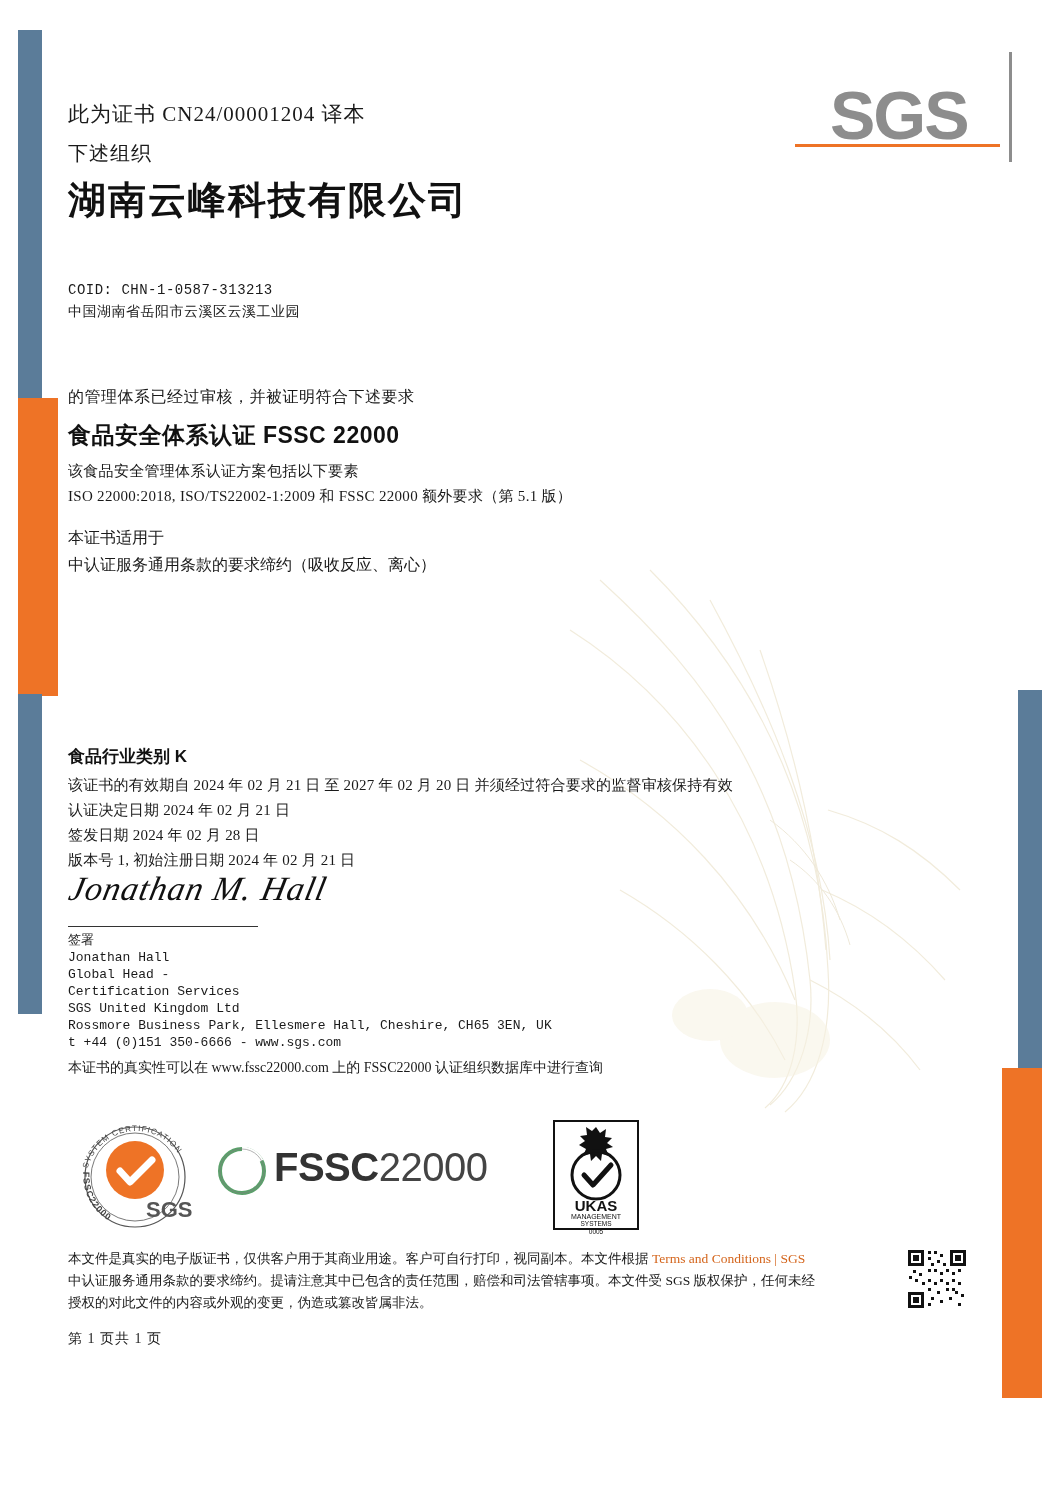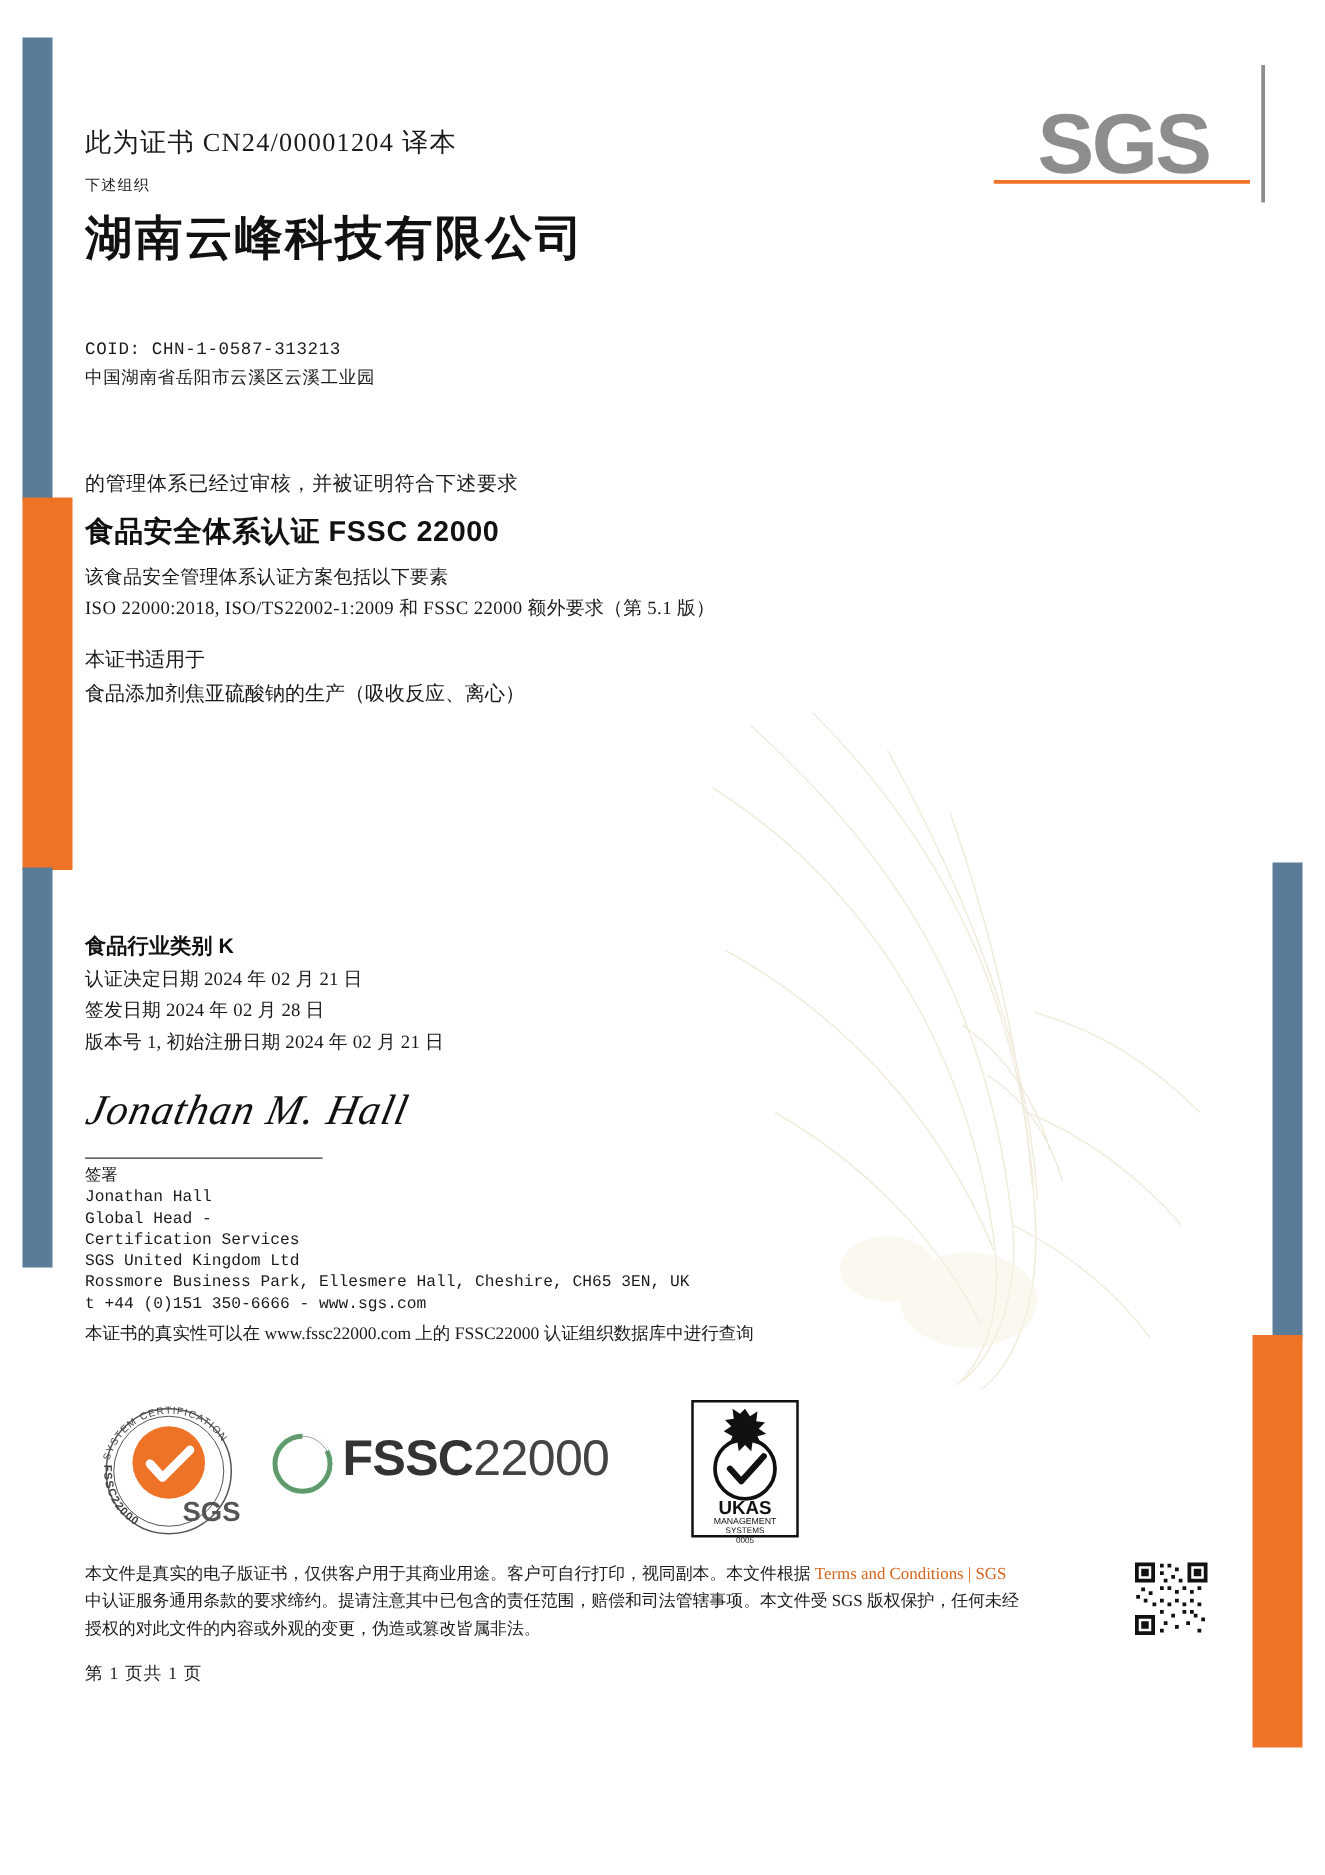--- a/index.html
+++ b/index.html
@@ -98,21 +98,21 @@
     left: 68px;
     top: 100px;
     width: 790px;
   }
   .line-cert-no {
     font-size: 21px;
     color: #1a1a1a;
     letter-spacing: 1px;
   }
   .line-org-label {
-    font-size: 12px;
+    font-size: 20px;
     color: #1a1a1a;
     margin-top: 12px;
     letter-spacing: 1px;
   }
   .org-name {
     font-family: "Liberation Sans", sans-serif;
     font-size: 38px;
     font-weight: bold;
     color: #111;
     margin-top: 8px;
@@ -354,25 +354,26 @@
     <div class="line-cert-no">此为证书 CN24/00001204 译本</div>
     <div class="line-org-label">下述组织</div>
     <div class="org-name">湖南云峰科技有限公司</div>
     <div class="coid">COID: CHN-1-0587-313213</div>
     <div class="address">中国湖南省岳阳市云溪区云溪工业园</div>
     <div class="audited-line">的管理体系已经过审核，并被证明符合下述要求</div>
     <div class="scheme-title">食品安全体系认证 FSSC 22000</div>
     <div class="scheme-sub">该食品安全管理体系认证方案包括以下要素</div>
     <div class="scheme-std">ISO 22000:2018, ISO/TS22002-1:2009 和 FSSC 22000 额外要求（第 5.1 版）</div>
     <div class="applies-label">本证书适用于</div>
-    <div class="applies-scope">食品添加剂焦亚硫酸钠的生产（吸收反应、离心）</div>
+    <div class="applies-scope">中认证服务通用条款的要求缔约（吸收反应、离心）</div>
   </div>
 
   <div class="category">
     <div class="category-title">食品行业类别 K</div>
+    <div class="validity">该证书的有效期自 2024 年 02 月 21 日 至 2027 年 02 月 20 日 并须经过符合要求的监督审核保持有效</div>
     <div class="decision-date">认证决定日期 2024 年 02 月 21 日</div>
     <div class="issue-date">签发日期 2024 年 02 月 28 日</div>
     <div class="version">版本号 1, 初始注册日期 2024 年 02 月 21 日</div>
   </div>
 
   <div class="signature-block">
     <div class="sig-mark">Jonathan M. Hall</div>
     <div class="sig-rule"></div>
     <div class="sig-label">签署</div>
     <div class="sig-name">Jonathan Hall</div>

